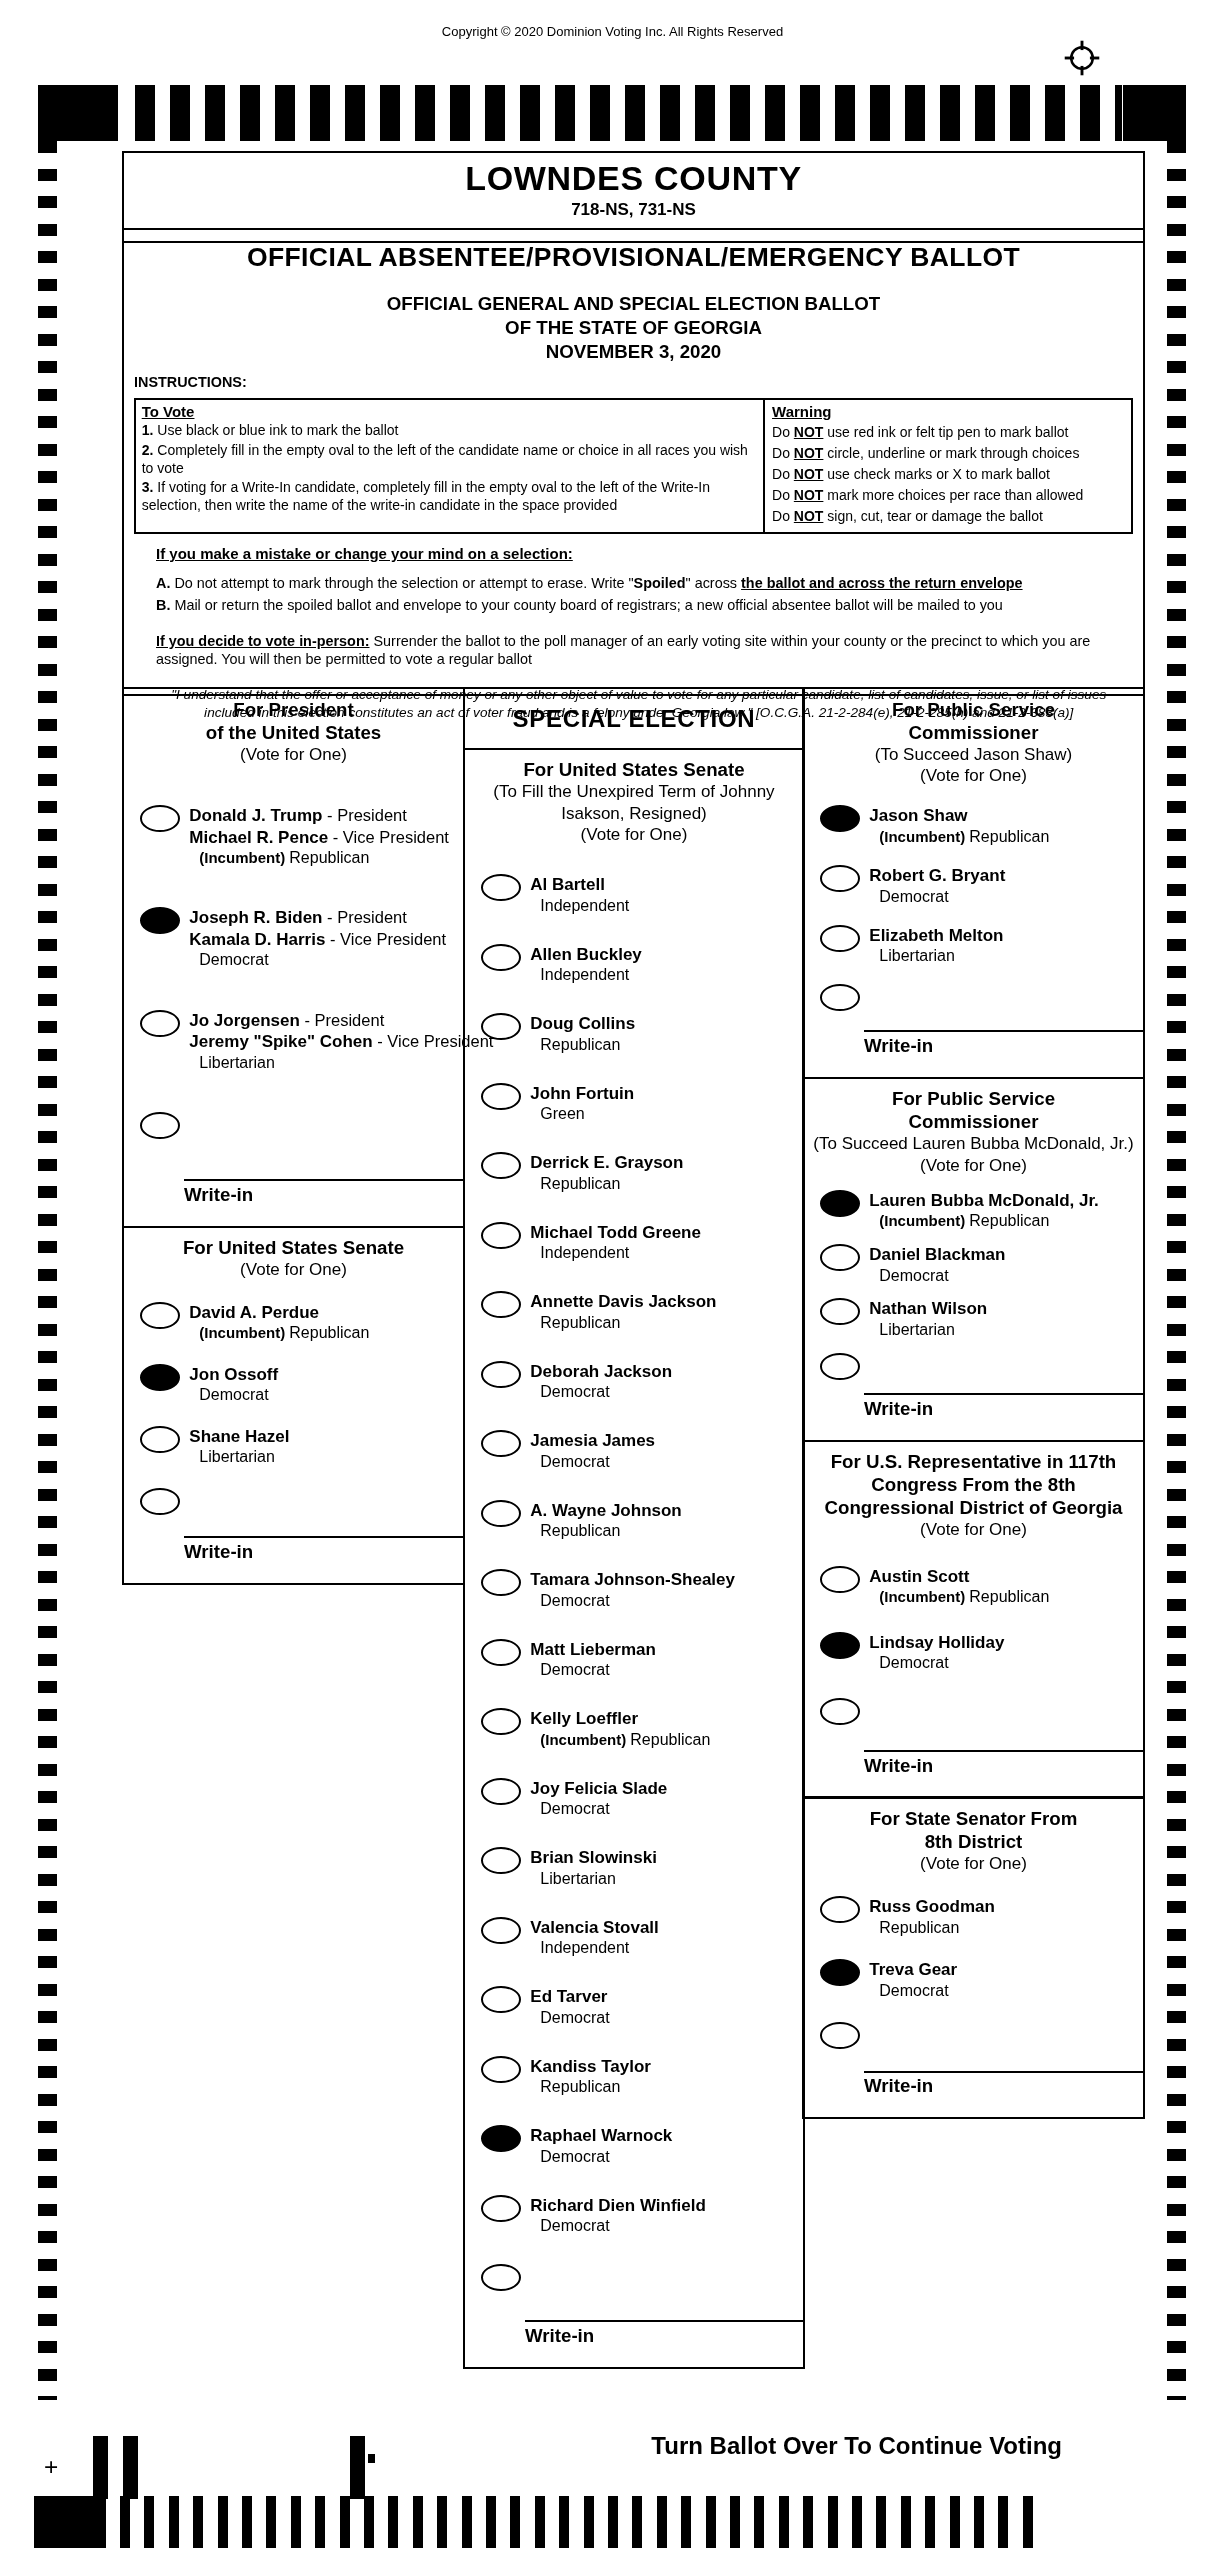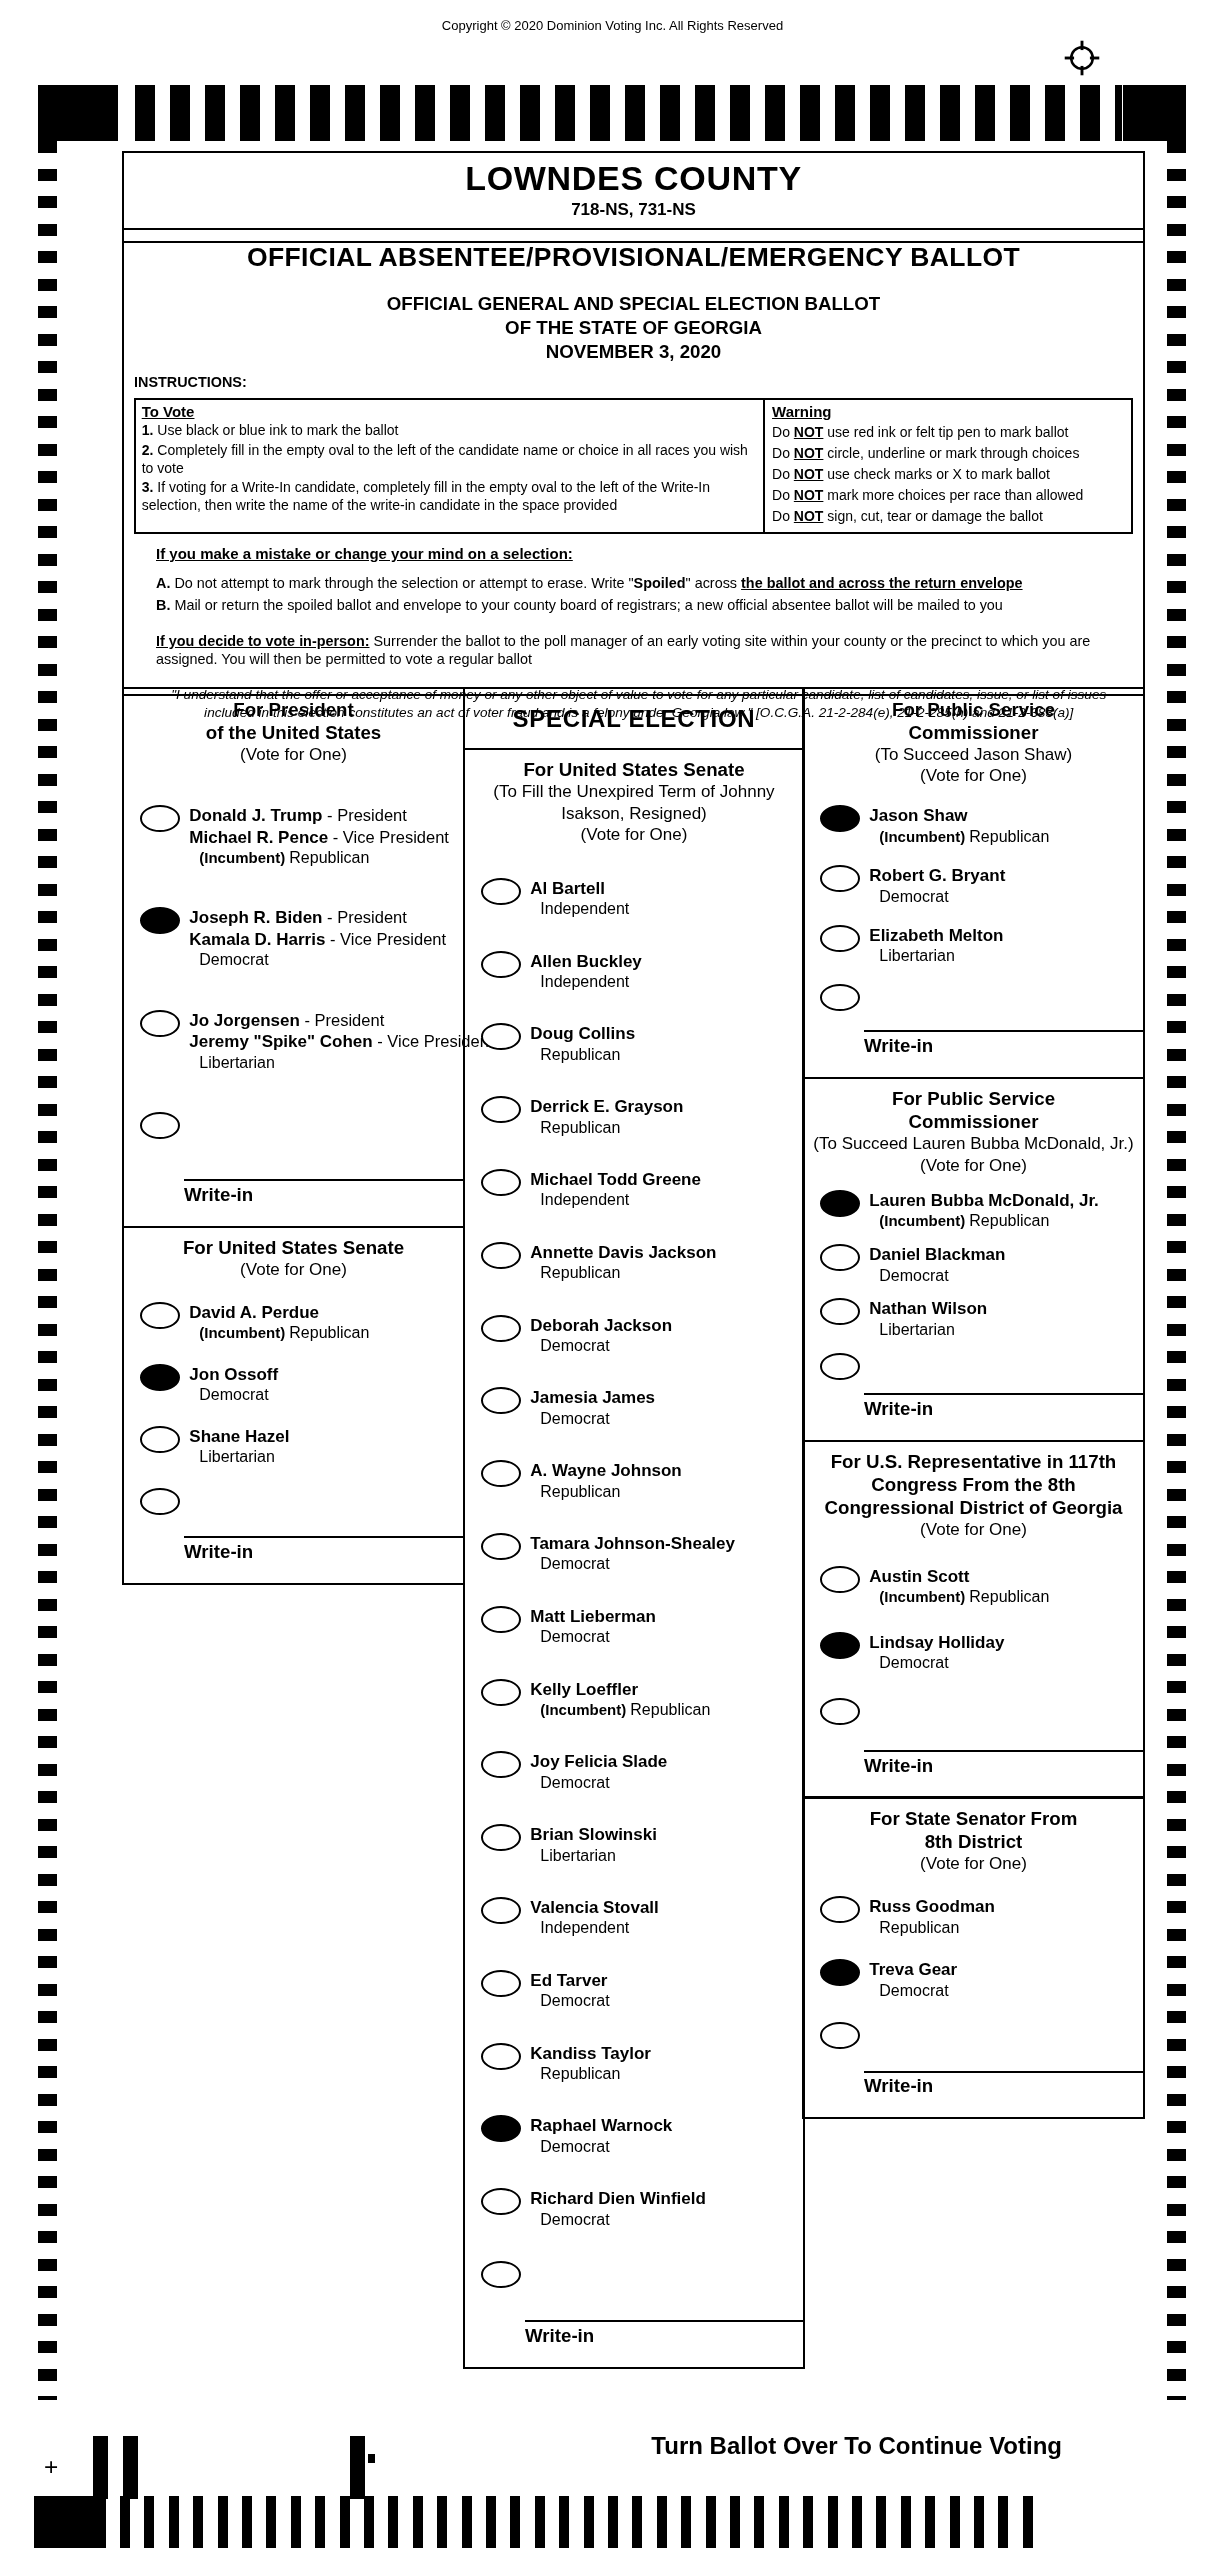--- a/index.html
+++ b/index.html
@@ -1,19 +1,19 @@
 <!DOCTYPE html>
 <html style="font-size:11.5px"><head>
 <meta charset="utf-8">
 <style>
   html,body{margin:0;padding:0;background:#888;}
   .page{position:relative;width:1225px;height:2576px;background:#fff;color:#000;
         font-family:"Liberation Sans",sans-serif;overflow:hidden;margin:0 auto;}
   .b{font-weight:bold}.u{text-decoration:underline}
-  .copyright{position:absolute;top:18px;left:0;width:100%;text-align:center;font-size:13px;}
+  .copyright{position:absolute;top:24px;left:0;width:100%;text-align:center;font-size:13px;}
   .regmark{position:absolute;left:1064px;top:40px;}
   
   .strip-top{position:absolute;left:38px;top:85px;width:1148px;height:56px;display:flex;}
   .strip-top .blk.l{width:80px;background:#000;margin-right:16.5px;}
   .strip-top .bars{width:987px;background:repeating-linear-gradient(to right,#000 0 20px,transparent 20px 35px);}
   .strip-top .blk.r{width:63px;background:#000;margin-left:1.4px;}
   .tcol{position:absolute;top:141px;width:18.7px;height:2259px;
         background:repeating-linear-gradient(to bottom,#000 0 12.2px,transparent 12.2px 27.5px);}
   .tcol.left{left:38px}.tcol.right{left:1167px}
   
@@ -236,20 +236,27 @@
           <div class="cand">
             <span class="oval"></span>
             <div class="ctext">
               <div class="cl"><span class="cn">Doug Collins</span></div>
               <div class="cp"><span>Republican</span></div>
             </div>
           </div>
           <div class="cand">
             <span class="oval"></span>
             <div class="ctext">
+              <div class="cl"><span class="cn">John Fortuin</span></div>
+              <div class="cp"><span>Green</span></div>
+            </div>
+          </div>
+          <div class="cand">
+            <span class="oval"></span>
+            <div class="ctext">
               <div class="cl"><span class="cn">Derrick E. Grayson</span></div>
               <div class="cp"><span>Republican</span></div>
             </div>
           </div>
           <div class="cand">
             <span class="oval"></span>
             <div class="ctext">
               <div class="cl"><span class="cn">Michael Todd Greene</span></div>
               <div class="cp"><span>Independent</span></div>
             </div>

